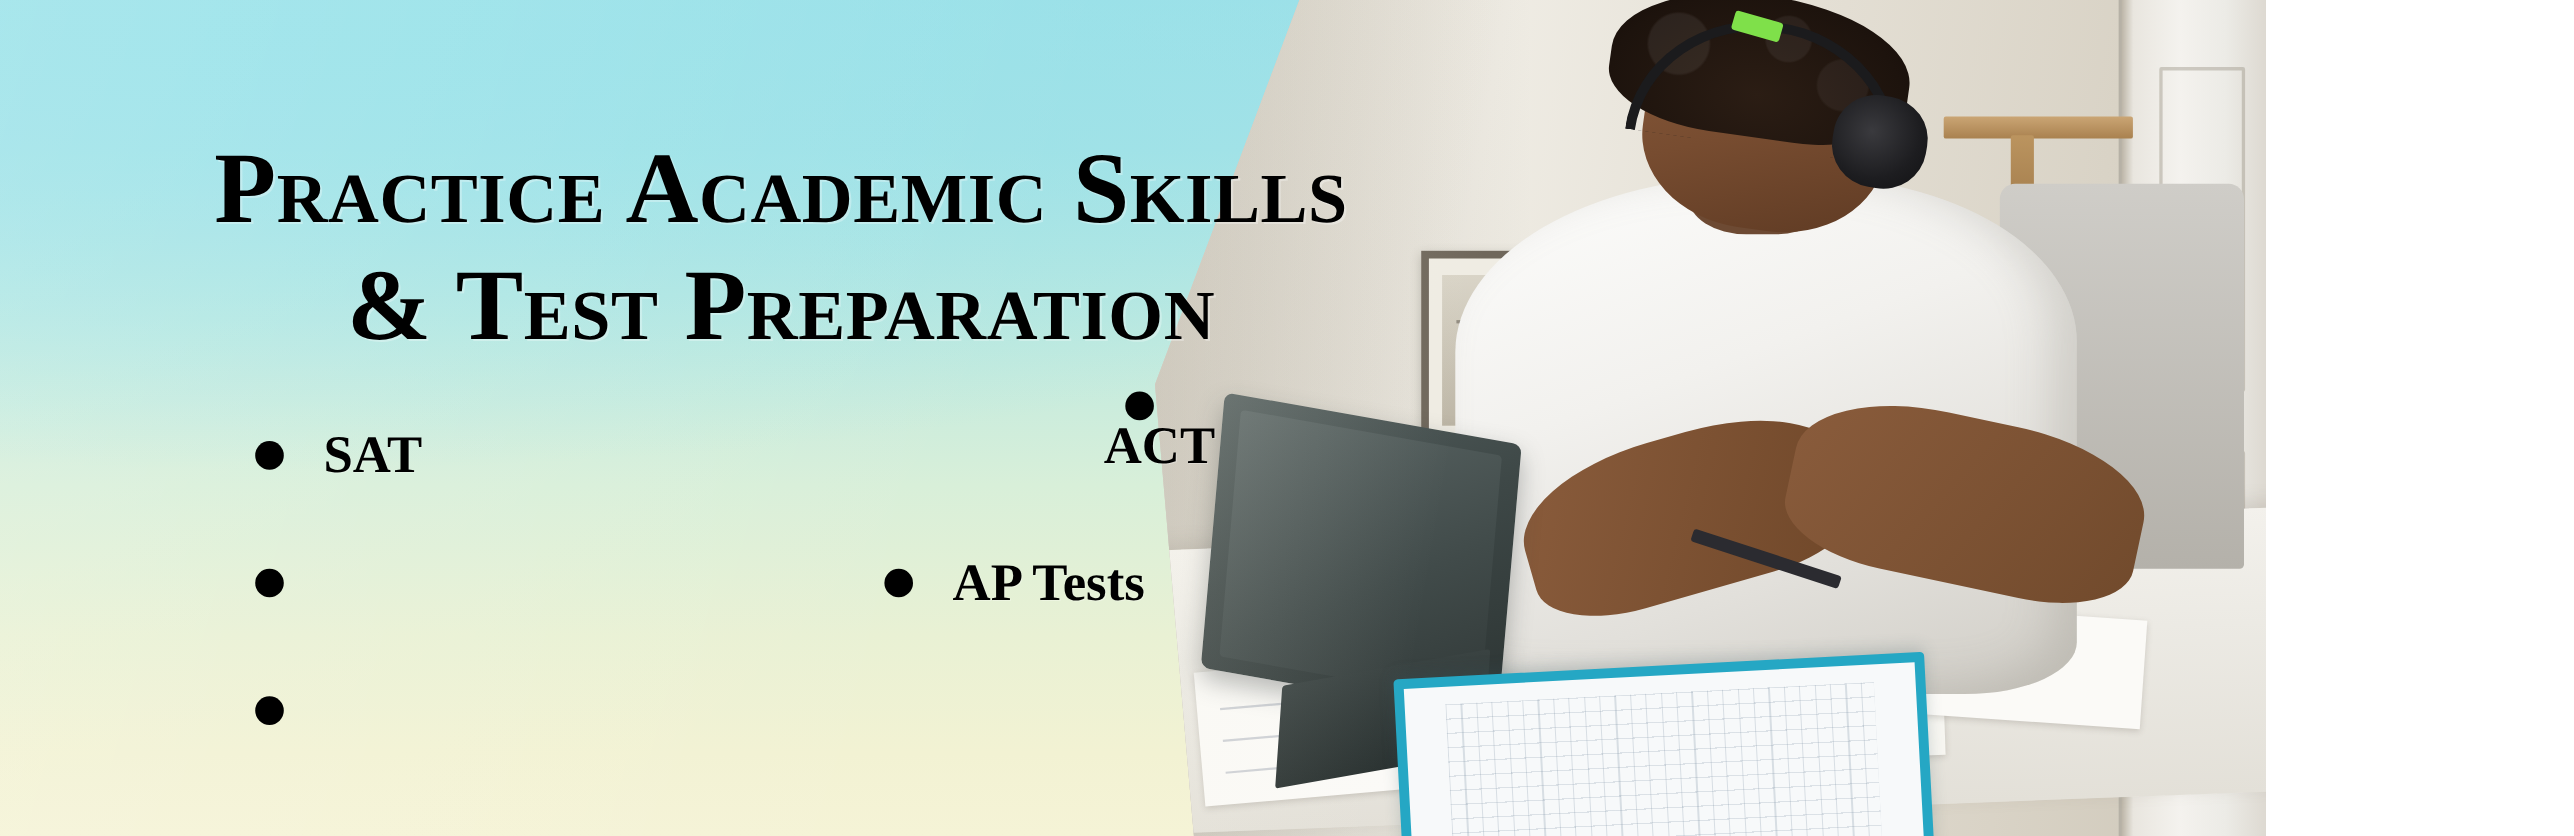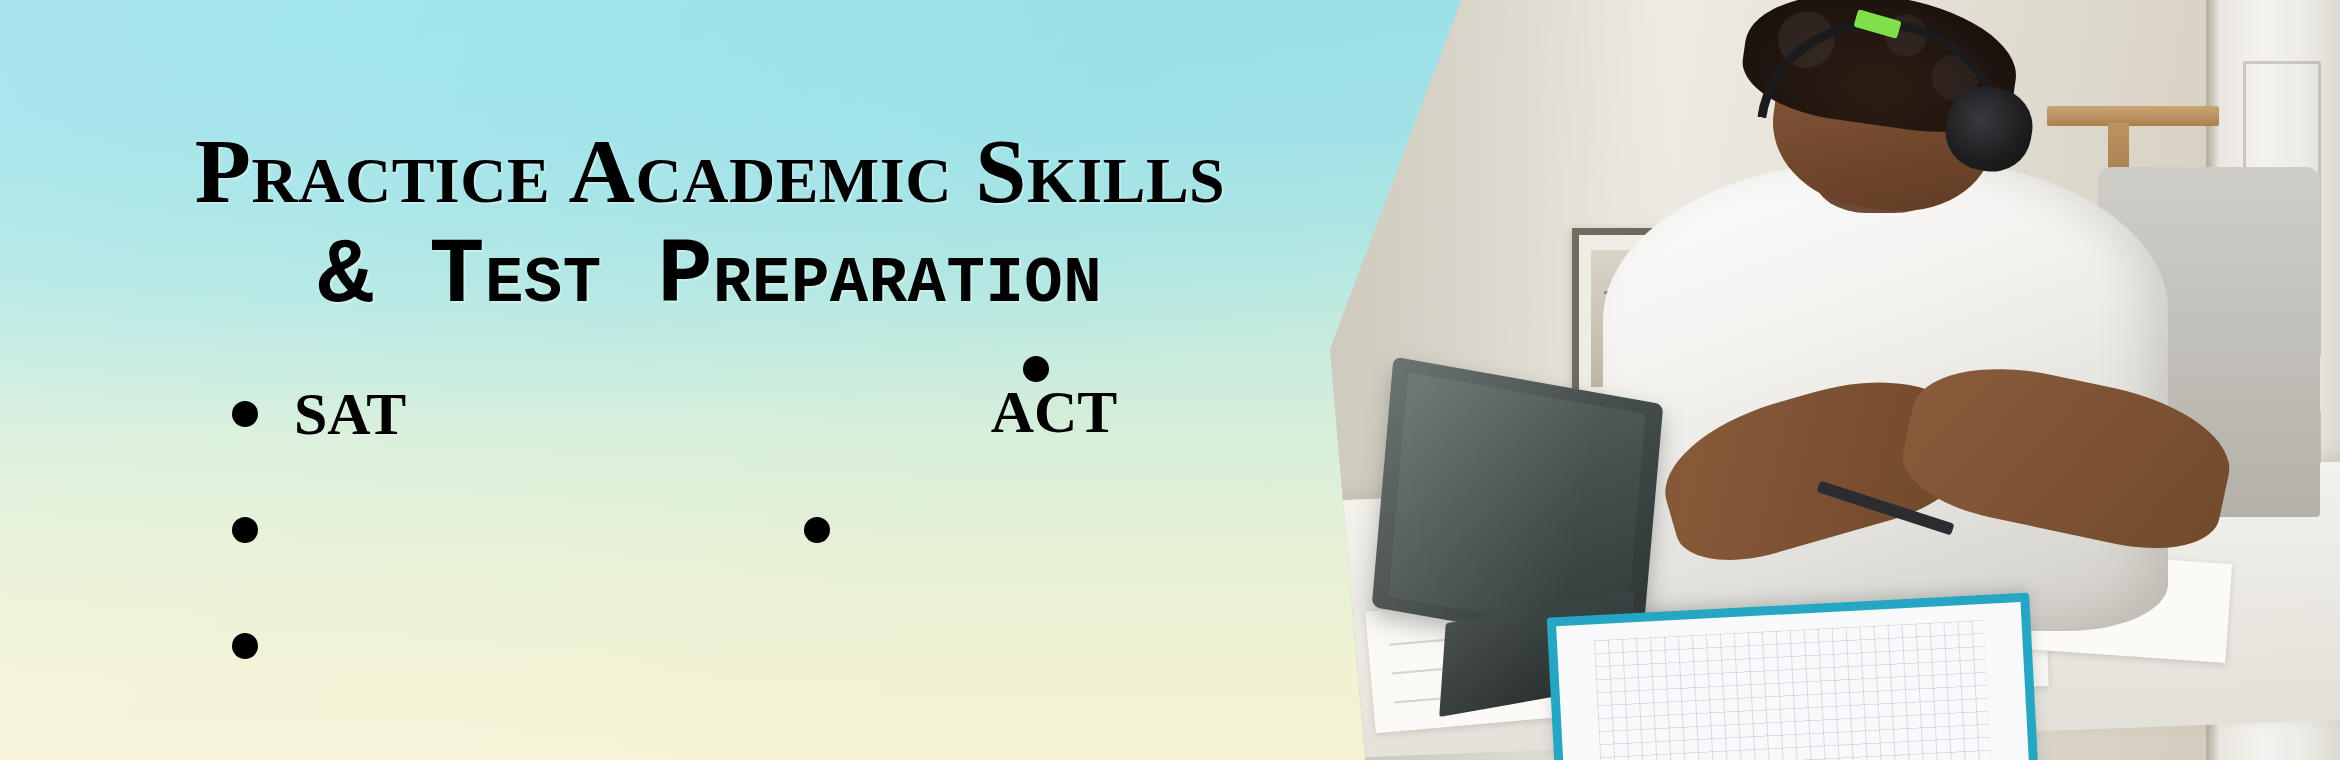--- a/index.html
+++ b/index.html
@@ -2,21 +2,21 @@
 <html><head>
 <meta charset="utf-8">
 <style>
   html, body {
     margin: 0;
     padding: 0;
     background: #ffffff;
   }
   .banner {
     position: relative;
-    width: 2340px;
+    width: 2060px;
     height: 760px;
     overflow: hidden;
     font-family: "Liberation Serif", "DejaVu Serif", serif;
     background: linear-gradient(160deg,
         #a5e2e8 0%,
         #a9e3e6 14%,
         #b5e6e0 30%,
         #cfeede 46%,
         #e4f0d9 62%,
         #eff1d3 76%,
@@ -328,37 +328,37 @@
     text-align: center;
     color: #000000;
     font-weight: 700;
     font-size: 92px;
     line-height: 1.16;
     font-variant: small-caps;
     letter-spacing: 0.5px;
     text-shadow: 2px 2px 0 rgba(255,255,255,0.30);
   }
   .headline .line1 { display: block; }
-  .headline .line2 { display: block; font-family: Liberation Mono, monospace; }
+  .headline .line2 { display: block; }
 
   .bullets {
     position: absolute;
     left: 232px;
     top: 356px;
     width: 1080px;
     display: grid;
     grid-template-columns: 500px 500px;
     grid-auto-rows: 116px;
     column-gap: 72px;
   }
   .bullet {
     display: flex;
     align-items: center;
     color: #000000;
-    font-size: 60px;
+    font-size: 48px;
     font-weight: 700;
     line-height: 1;
     white-space: nowrap;
   }
   .bullet .dot {
     width: 26px;
     height: 26px;
     border-radius: 50%;
     background: #000000;
     margin-right: 36px;
@@ -465,17 +465,18 @@
       </li>
       <li class="bullet b-more italic">
         <span class="dot"></span>
       </li>
       <li class="bullet b-act">
         <span class="dot"></span>
         <span class="txt">ACT</span>
       </li>
       <li class="bullet b-ap">
         <span class="dot"></span>
+        <span class="txt">AP Tests</span>
       </li>
     </ul>
 
   </div>
 </div>
 
 </body></html>

